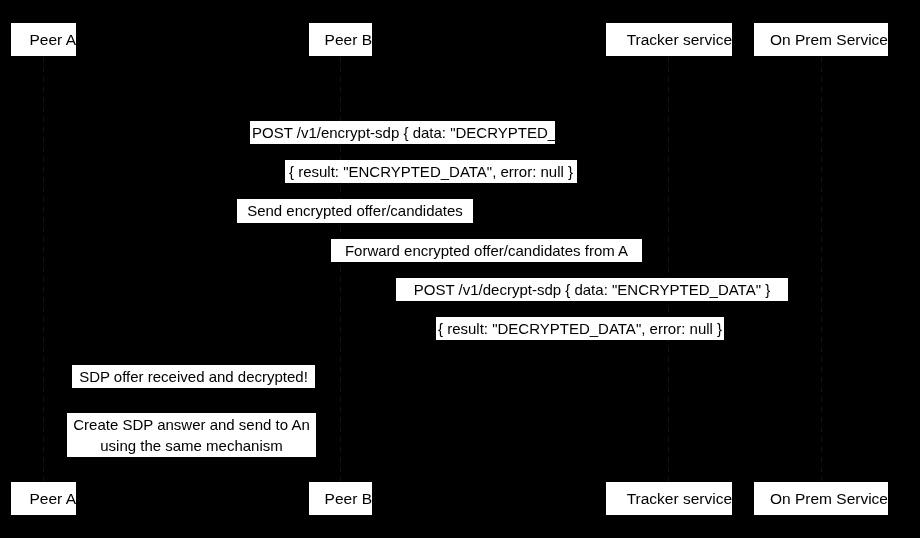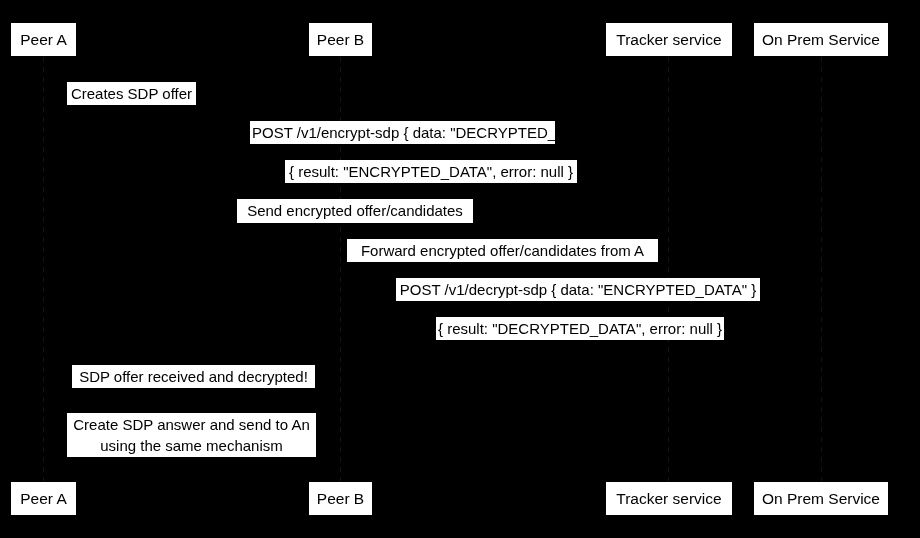--- a/index.html
+++ b/index.html
@@ -40,21 +40,21 @@
   }
   .participant {
     position: absolute;
     box-sizing: border-box;
     background: #ffffff;
     border: 1px solid #000000;
     color: #000000;
     font-size: 15.5px;
     line-height: 33px;
     height: 35px;
-    text-align: center;
+    text-align: right;
     white-space: nowrap;
     z-index: 3;
   }
   .msg {
     position: absolute;
     box-sizing: border-box;
     background: #ffffff;
     color: #000000;
     font-size: 15px;
     line-height: 21px;
@@ -78,23 +78,22 @@
     <div class="lifeline" style="left: 668px;"></div>
     <div class="lifeline" style="left: 821px;"></div>
     <div class="participant" style="left: 10px; top: 22px; width: 67px; height: 35px; line-height: 33px;">Peer A</div>
     <div class="participant" style="left: 308px; top: 22px; width: 65px; height: 35px; line-height: 33px;">Peer B</div>
     <div class="participant" style="left: 605px; top: 22px; width: 128px; height: 35px; line-height: 33px;">Tracker service</div>
     <div class="participant" style="left: 753px; top: 22px; width: 136px; height: 35px; line-height: 33px;">On Prem Service</div>
     <div class="participant" style="left: 10px; top: 481px; width: 67px; height: 35px; line-height: 33px;">Peer A</div>
     <div class="participant" style="left: 308px; top: 481px; width: 65px; height: 35px; line-height: 33px;">Peer B</div>
     <div class="participant" style="left: 605px; top: 481px; width: 128px; height: 35px; line-height: 33px;">Tracker service</div>
     <div class="participant" style="left: 753px; top: 481px; width: 136px; height: 35px; line-height: 33px;">On Prem Service</div>
-    <div class="msg" style="left: 67px; top: 82px; width: 129px; height: 23px;">Creates SDP offer</div>
     <div class="msg" style="left: 250px; top: 121px; width: 305px; height: 23px;">POST /v1/encrypt-sdp { data: "DECRYPTED_DATA" }</div>
     <div class="msg" style="left: 285px; top: 160px; width: 292px; height: 23px;">{ result: "ENCRYPTED_DATA", error: null }</div>
     <div class="msg" style="left: 237px; top: 199px; width: 236px; height: 24px;">Send encrypted offer/candidates</div>
-    <div class="msg" style="left: 347px; top: 239px; width: 311px; height: 23px;">Forward encrypted offer/candidates from A</div>
-    <div class="msg" style="left: 396px; top: 278px; width: 364px; height: 23px; text-align: center;">POST /v1/decrypt-sdp { data: "ENCRYPTED_DATA" }</div>
+    <div class="msg" style="left: 331px; top: 239px; width: 311px; height: 23px;">Forward encrypted offer/candidates from A</div>
+    <div class="msg" style="left: 396px; top: 278px; width: 392px; height: 23px; text-align: center;">POST /v1/decrypt-sdp { data: "ENCRYPTED_DATA" }</div>
     <div class="msg" style="left: 436px; top: 317px; width: 288px; height: 23px;">{ result: "DECRYPTED_DATA", error: null }</div>
     <div class="msg" style="left: 72px; top: 365px; width: 243px; height: 23px;">SDP offer received and decrypted!</div>
     <div class="msg two-line" style="left: 67px; top: 413px; width: 249px; height: 44px;">Create SDP answer and send to An
 using the same mechanism</div>
   </div>
 
 </body></html>

